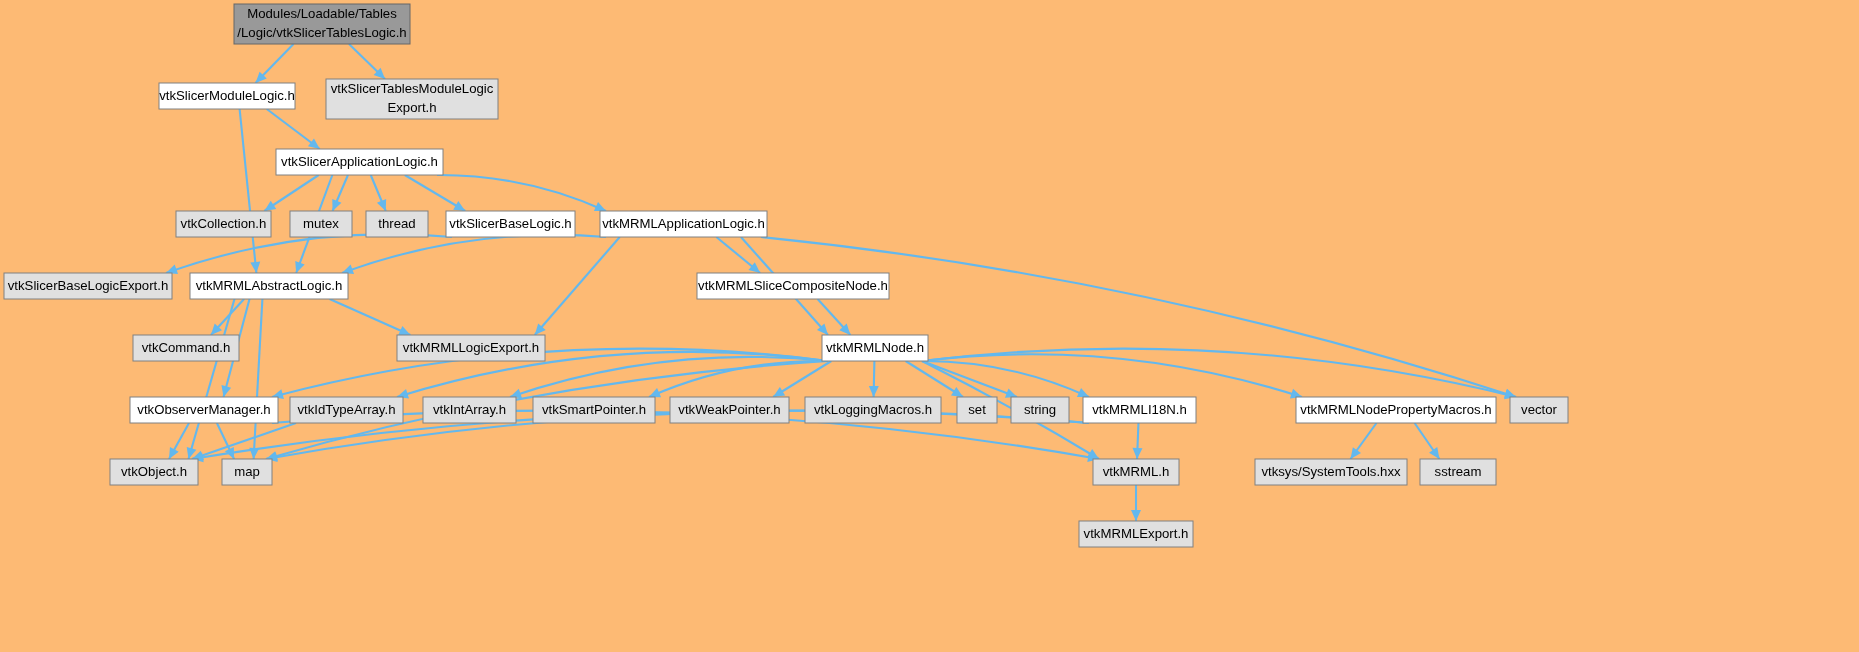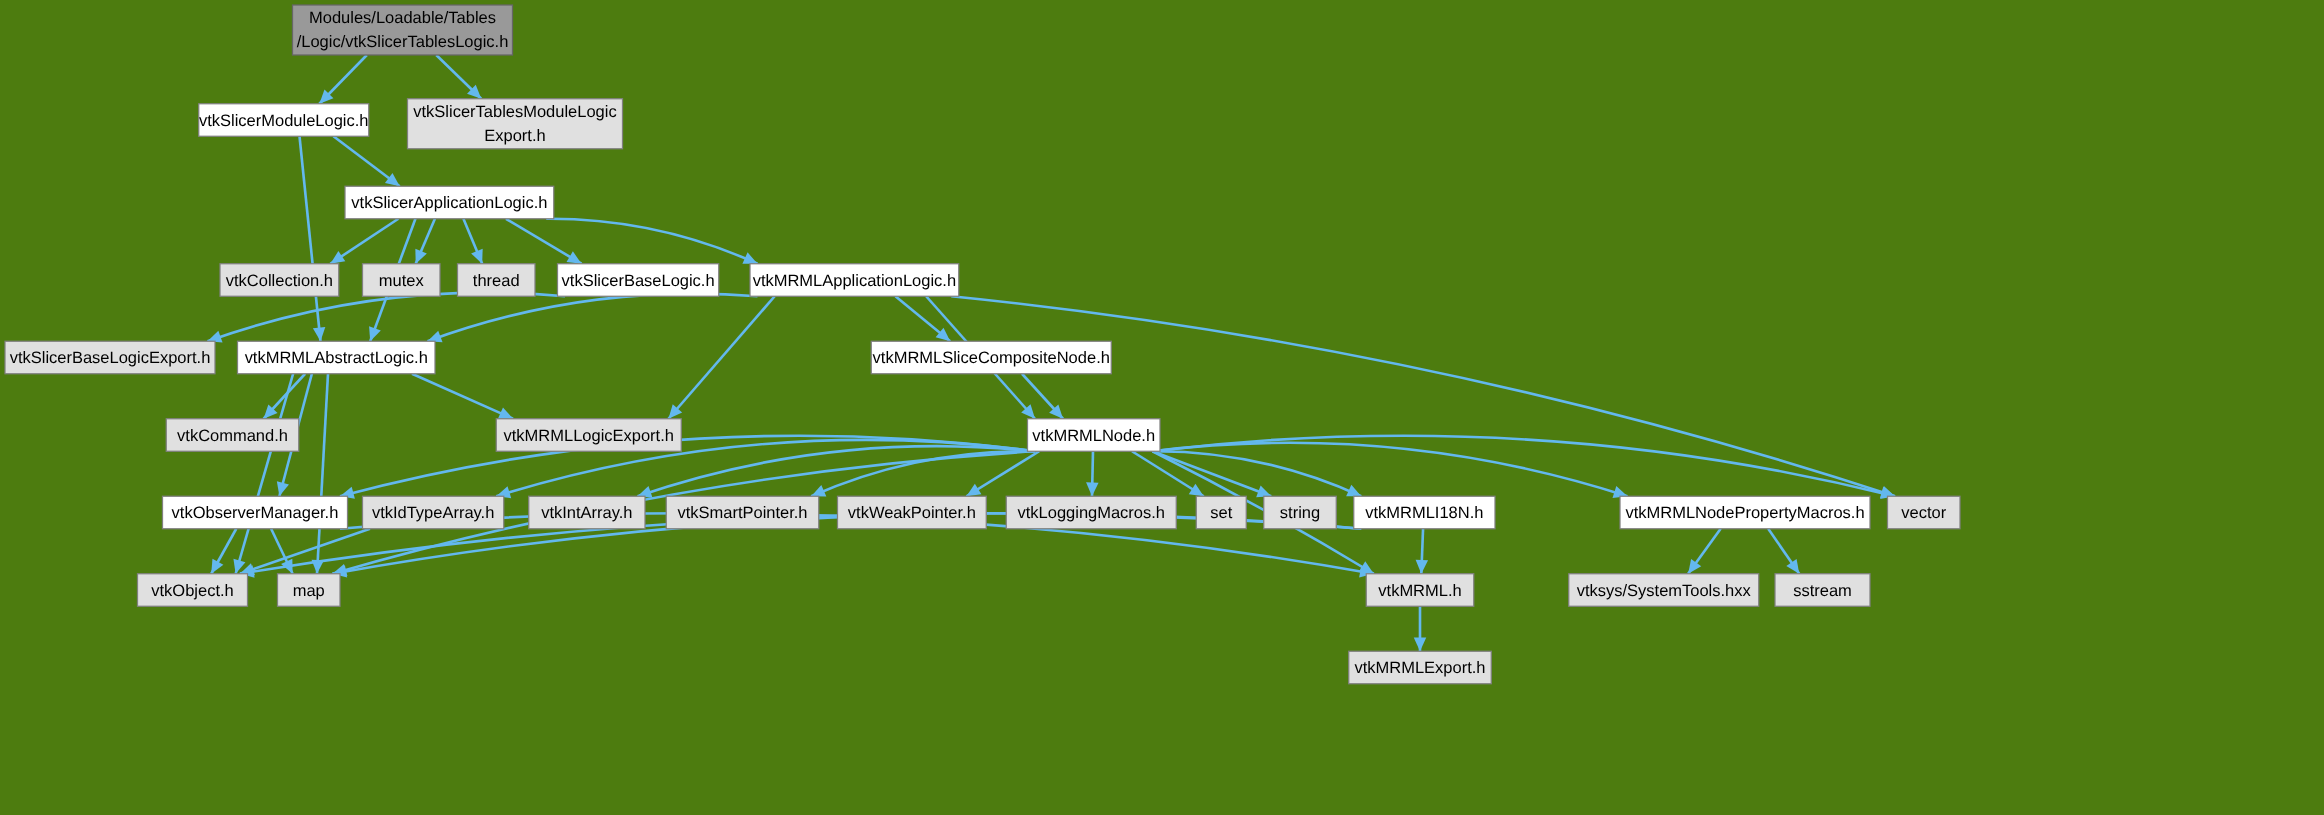--- a/index.html
+++ b/index.html
@@ -1,16 +1,16 @@
 <!DOCTYPE html>
 <html><head>
 <meta charset="utf-8">
 <style>
   html,body{margin:0;padding:0;background:#ffffff;}
-  #canvas-wrap{position:relative;width:1859px;height:652px;background:#4d7c0f;
+  #canvas-wrap{position:relative;width:1859px;height:652px;background:#fdba74;
     font-family:"Liberation Sans","DejaVu Sans",sans-serif;overflow:hidden;}
   svg.graph{position:absolute;left:0;top:0;width:1859px;height:652px;}
   .edge{fill:none;stroke:#63b8ee;stroke-width:2.1;}
   .arrow{fill:#63b8ee;}
   .node rect{stroke:#808080;stroke-width:1;}
   .node.gray rect{fill:#e0e0e0;}
   .node.white rect{fill:#ffffff;}
   .node.root rect{fill:#999999;stroke:#666666;}
   .node text{font-family:"Liberation Sans","DejaVu Sans",sans-serif;font-size:13.2px;fill:#000000;
     text-anchor:middle;dominant-baseline:middle;}

